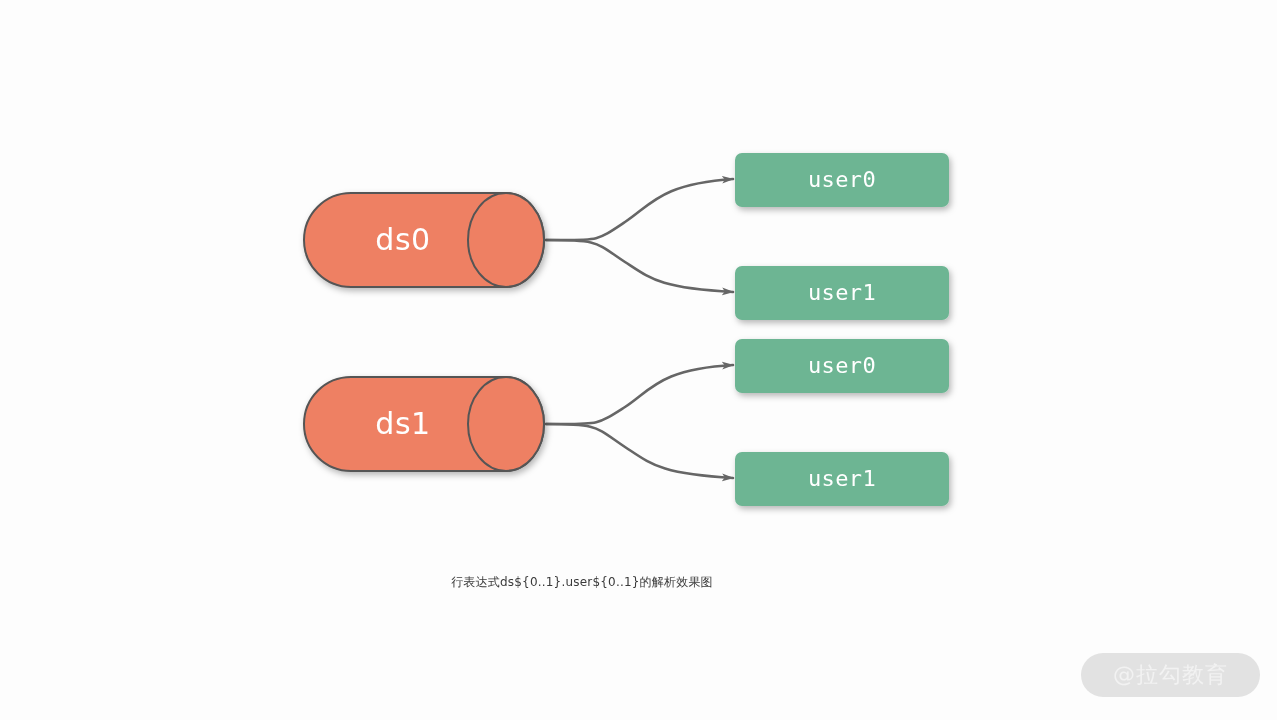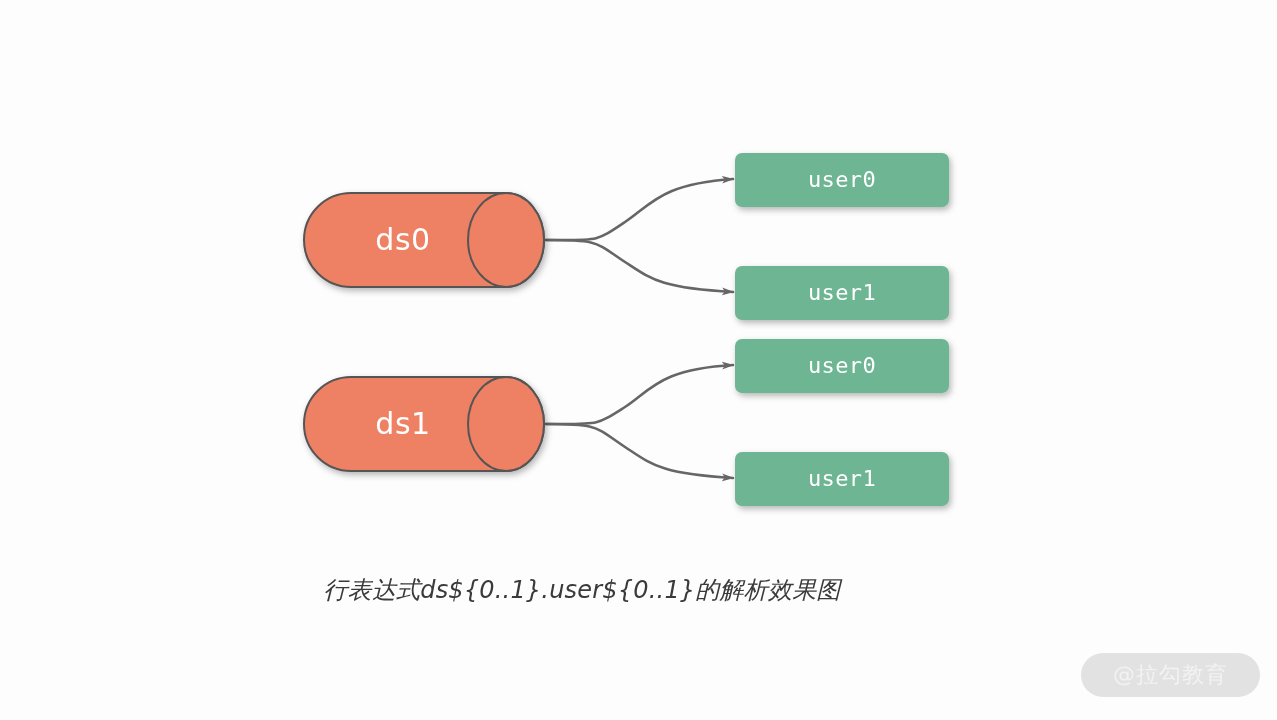--- a/index.html
+++ b/index.html
@@ -43,25 +43,24 @@
     font-family: "DejaVu Sans Mono", "Liberation Mono", monospace;
     letter-spacing: 0.4px;
   }
   .caption {
     position: absolute;
     left: 0;
     top: 574px;
     width: 1164px;
     text-align: center;
     font-family: "DejaVu Sans", "Liberation Sans", sans-serif;
-    font-size: 24px;
+    font-size: 12px;
     color: #3a3a3a;
     letter-spacing: 0.2px;
     white-space: nowrap;
-    font-style: italic;
   }
   .watermark {
     position: absolute;
     left: 1081px;
     top: 653px;
     width: 179px;
     height: 44px;
     border-radius: 22px;
     background: #e2e2e2;
     display: flex;

